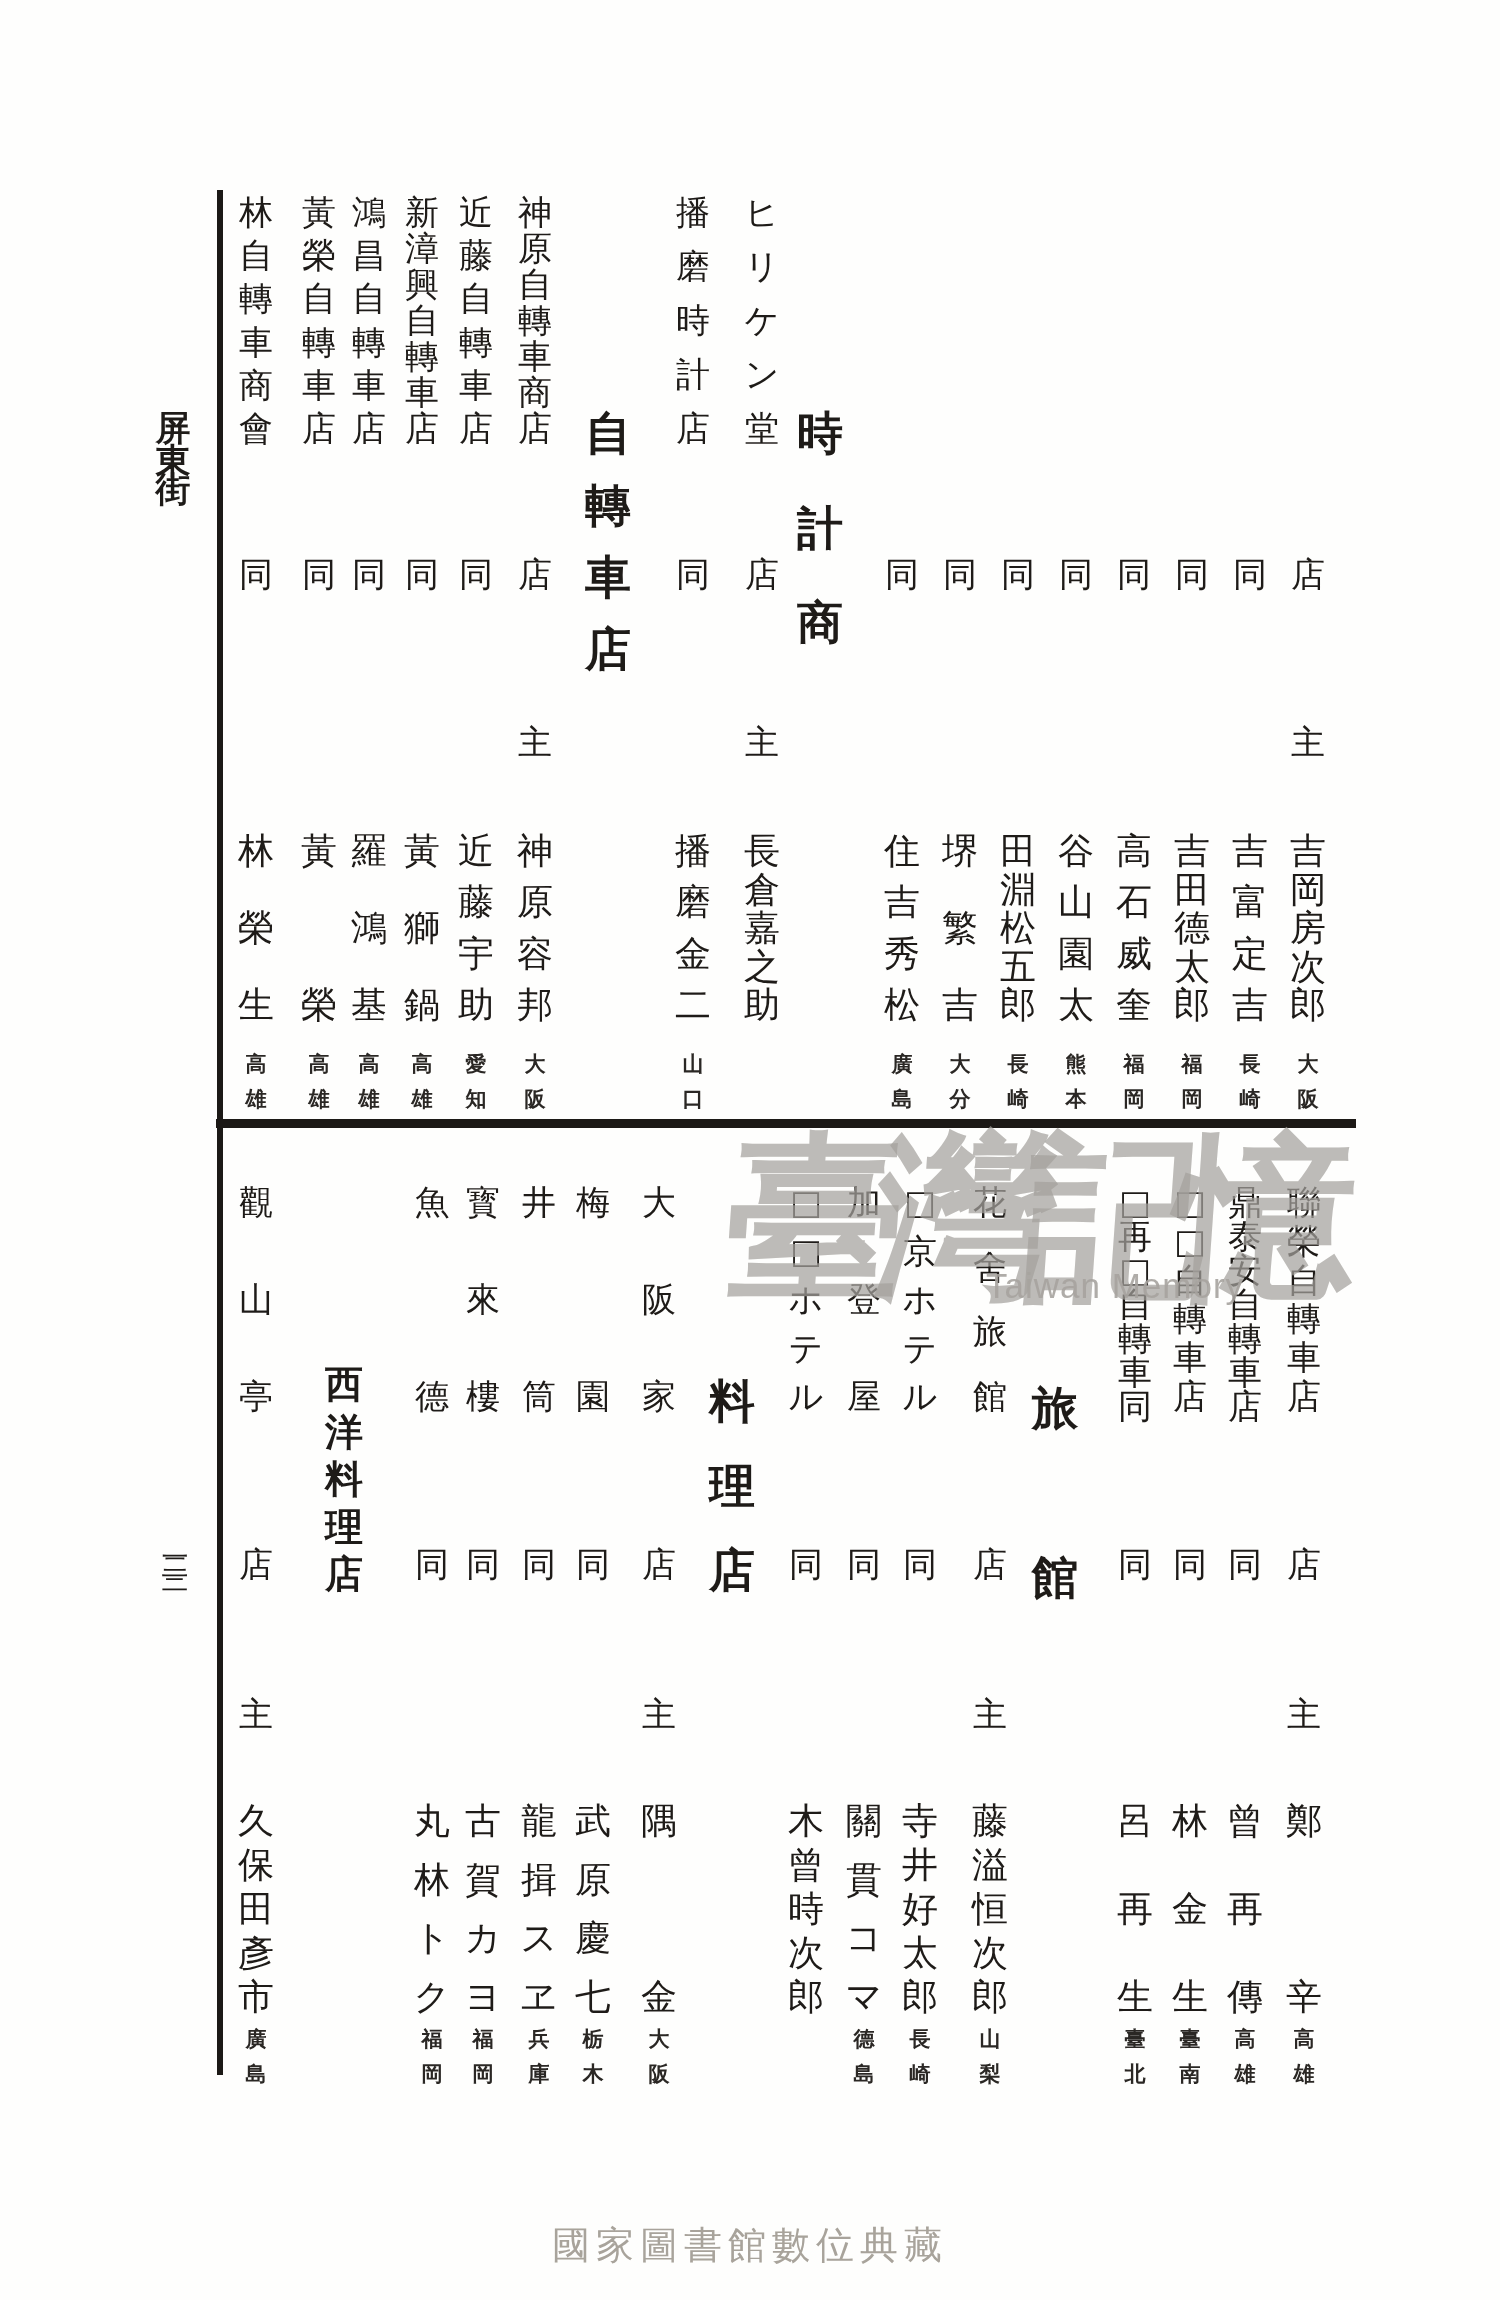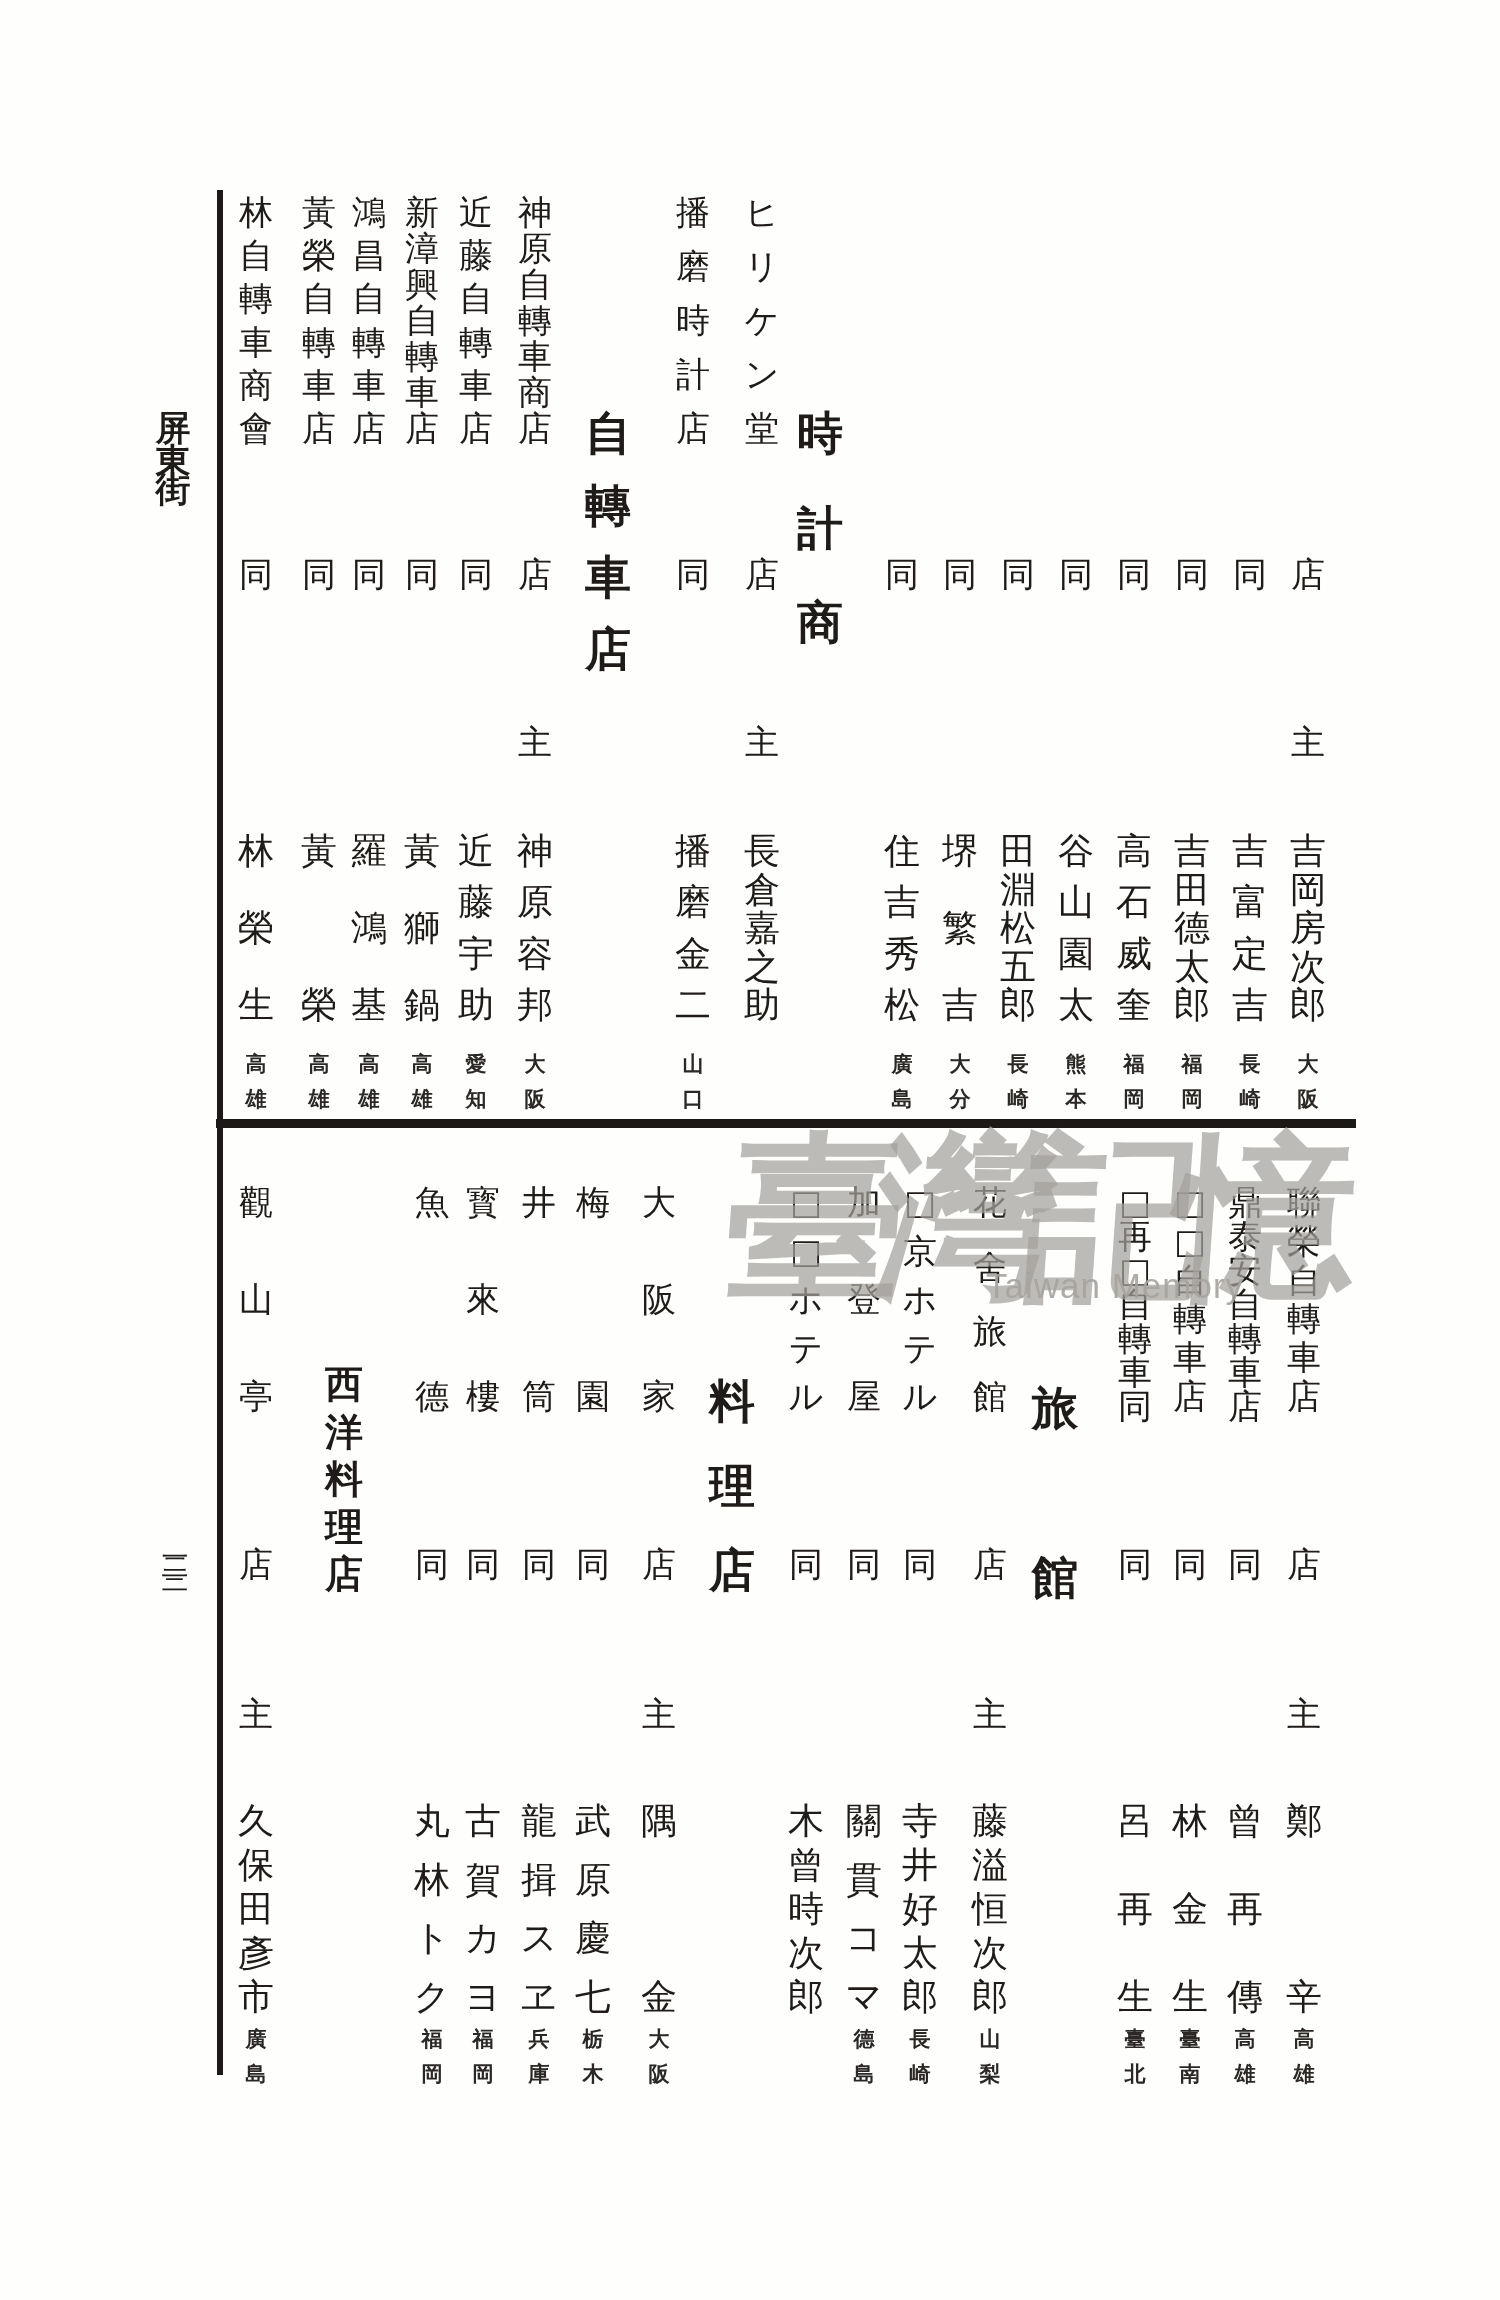--- a/index.html
+++ b/index.html
@@ -708,13 +708,14 @@
         <div class="vblock loc" style="top: 843px; height: 56px; font-size: 21px;">
           <span>廣</span>
           <span>島</span>
         </div>
       </div>
     </div>
 
   <div id="wm-cjk">臺灣記憶</div>
   <div id="wm-latin">Taiwan Memory</div>
 
+  <div id="footer-text">國家圖書館數位典藏</div>
 </div>
 
 </body></html>

